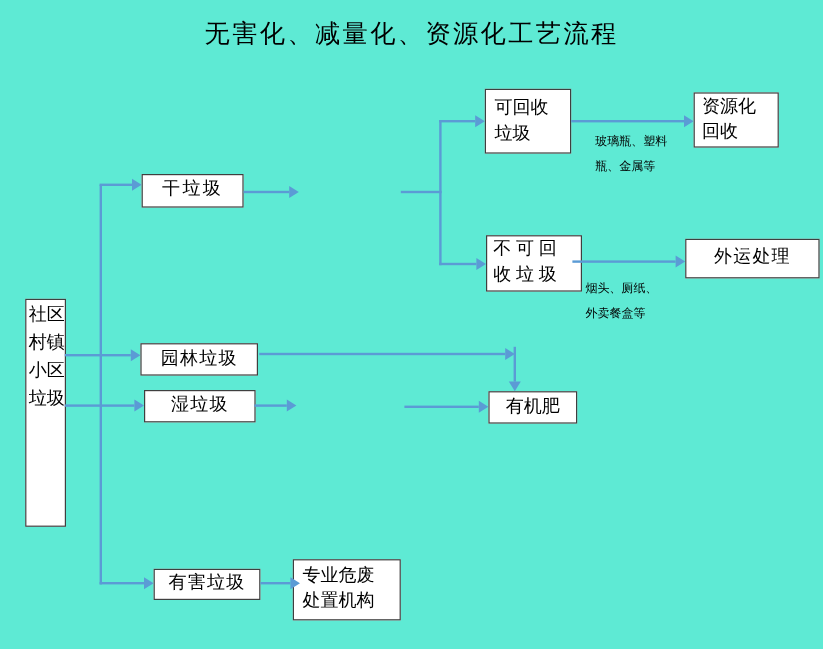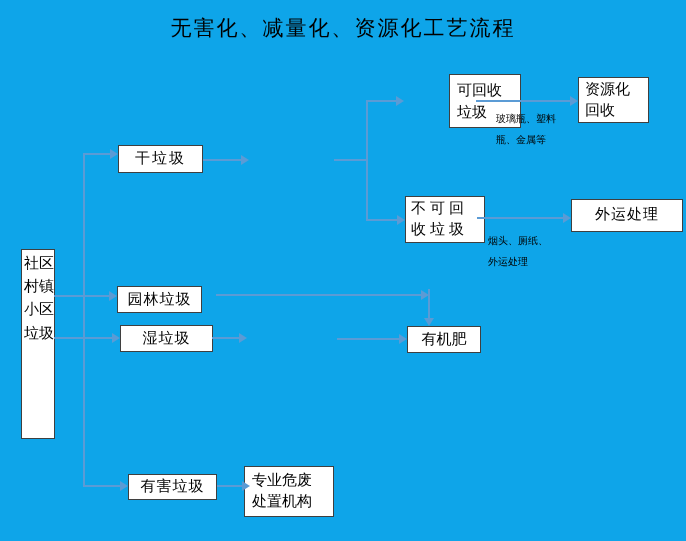--- a/index.html
+++ b/index.html
@@ -1,19 +1,19 @@
 <!DOCTYPE html>
 <html><head>
 <meta charset="utf-8">
 <style>
   html,body{margin:0;padding:0;background:#fff;}
   #canvas{
     position:relative;
     width:686px;height:541px;
-    background:#0ea5e9;
+    background:#5eead4;
     font-family:"Liberation Serif","DejaVu Serif",serif;
     color:#000;
     overflow:hidden;
   }
   .title{
     position:absolute;top:14px;left:0;width:100%;
     text-align:center;
     font-size:21px;letter-spacing:2px;
     color:#000;
   }
@@ -23,25 +23,25 @@
     border:1.5px solid #3f3f3f;
     background:#ffffff;
     font-size:15px;
     white-space:pre-line;
     line-height:21px;
   }
   
   #n-source{left:21px;top:249px;width:34px;height:190px;text-align:right;padding-top:2px;line-height:23.2px;}
   #n-dry{left:118px;top:145px;width:85px;height:28px;text-align:center;line-height:25px;letter-spacing:2px;}
   #n-sorting{left:249px;top:134px;width:85px;height:56px;padding:5px 6px;line-height:22px;}
-  #n-recyclable{left:404px;top:74px;width:72px;height:54px;padding:4px 7px;line-height:22px;margin-left:45px;}
+  #n-recyclable{left:404px;top:74px;width:72px;height:54px;padding:4px 7px;line-height:22px;}
   #n-nonrecyclable{left:405px;top:196px;width:80px;height:47px;padding:1px 5px;line-height:21px;letter-spacing:4px;}
   #n-resource{left:578px;top:77px;width:71px;height:46px;padding:1px 6px;line-height:21px;}
   #n-outbound{left:571px;top:199px;width:112px;height:33px;text-align:center;line-height:29px;letter-spacing:1px;}
-  #n-garden{left:117px;top:286px;width:85px;height:27px;text-align:center;line-height:24px;letter-spacing:1px;}
+  #n-garden{left:117px;top:286px;width:98px;height:27px;text-align:center;line-height:24px;letter-spacing:1px;}
   #n-wet{left:120px;top:325px;width:93px;height:27px;text-align:center;line-height:24px;letter-spacing:1px;}
   #n-processing{left:247px;top:317px;width:90px;height:48px;padding:2px 7px;line-height:21px;}
   #n-organic{left:407px;top:326px;width:74px;height:27px;text-align:center;line-height:24px;}
   #n-hazardous{left:128px;top:474px;width:89px;height:26px;text-align:center;line-height:23px;letter-spacing:1px;}
   #n-disposal{left:244px;top:466px;width:90px;height:51px;padding:3px 7px;line-height:21px;}
 
   .ann{
     position:absolute;
     font-size:10px;
     line-height:21px;
@@ -76,21 +76,21 @@
   <div class="node" id="n-garden">园林垃圾</div>
   <div class="node" id="n-wet">湿垃圾</div>
   <div class="node" id="n-hazardous">有害垃圾</div>
   <div class="node" id="n-organic">有机肥</div>
   <div class="node" id="n-disposal">专业危废
 处置机构</div>
 
   <div class="ann" id="ann-recyclable">玻璃瓶、塑料
 瓶、金属等</div>
   <div class="ann" id="ann-nonrecyclable">烟头、厕纸、
-外运处理</div>
+外卖餐盒等</div>
 
   <div class="v" style="left:83px;top:154px;height:333px;"></div>
 
   <div class="h" style="left:83px;top:153px;width:28px;"></div>
   <div class="ar" style="left:110px;top:149px;"></div>
 
   <div class="h" style="left:203px;top:159px;width:38px;"></div>
   <div class="ar" style="left:241px;top:155px;"></div>
 
   <div class="h" style="left:334px;top:159px;width:34px;"></div>

